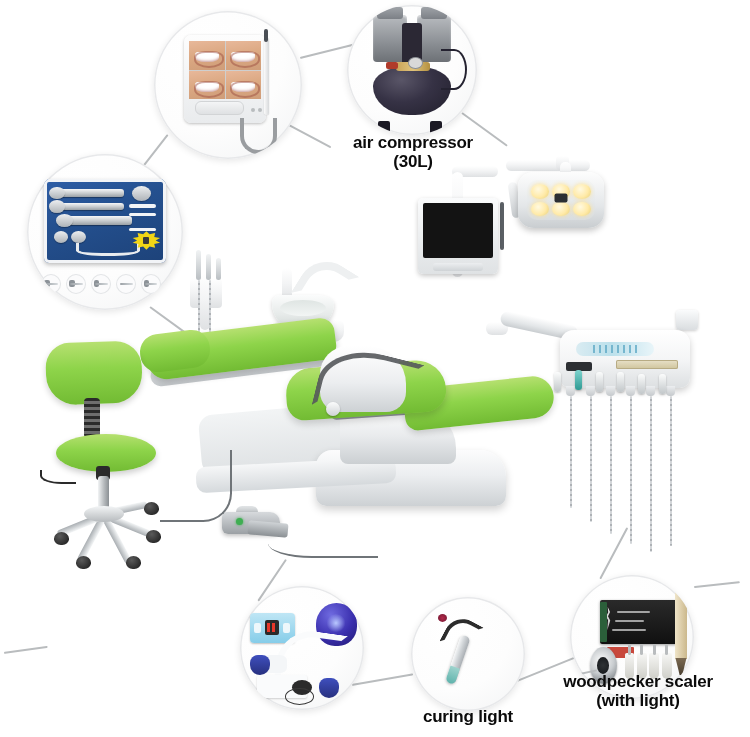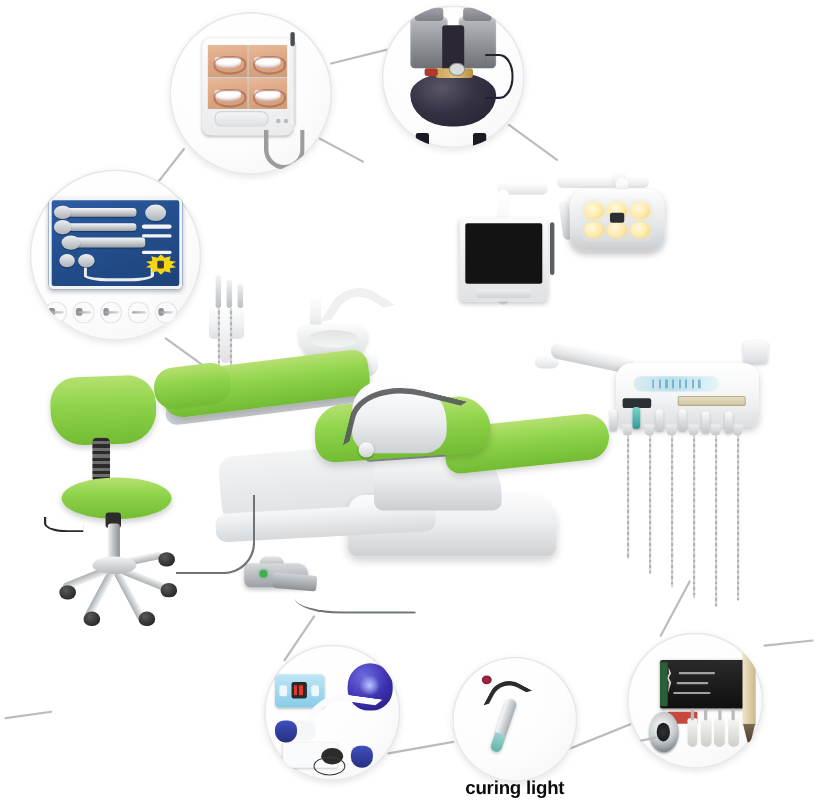--- a/index.html
+++ b/index.html
@@ -431,20 +431,22 @@
       </div>
       <div class="ac-mid"></div>
       <div class="ac-valve"></div>
       <div class="ac-red"></div>
       <div class="ac-gauge"></div>
       <div class="ac-hose"></div>
       <div class="ac-foot" style="left:24%;"></div>
       <div class="ac-foot" style="left:64%;"></div>
     </div>
   </div>
+  <div class="label" style="left:318px;top:133px;width:190px;font-size:17px;">air compressor
+(30L)</div>
 
   <div class="bubble" style="left:27px;top:154px;width:156px;height:156px;">
     <div class="inner">
       <div class="hp-case">
         <div class="hp-tool" style="left:8%;top:12%;width:58%;height:9%;"></div>
         <div class="hp-head" style="left:4%;top:9%;width:13%;height:15%;"></div>
         <div class="hp-tool" style="left:8%;top:28%;width:58%;height:9%;"></div>
         <div class="hp-head" style="left:4%;top:25%;width:13%;height:15%;"></div>
         <div class="hp-tool" style="left:16%;top:44%;width:56%;height:11%;"></div>
         <div class="hp-head" style="left:10%;top:42%;width:14%;height:15%;"></div>
@@ -518,14 +520,16 @@
       <div class="ws-red"></div>
       <div class="ws-tipbody" style="left:44%;"></div>
       <div class="ws-tipbody" style="left:54%;"></div>
       <div class="ws-tipbody" style="left:64%;"></div>
       <div class="ws-tipbody" style="left:74%;"></div>
       <div class="ws-hp"></div>
       <div class="ws-coil"></div>
       <div class="ws-cord"></div>
     </div>
   </div>
+  <div class="label" style="left:540px;top:672px;width:196px;font-size:17px;">woodpecker scaler
+(with light)</div>
 
 </div>
 
 </body></html>

